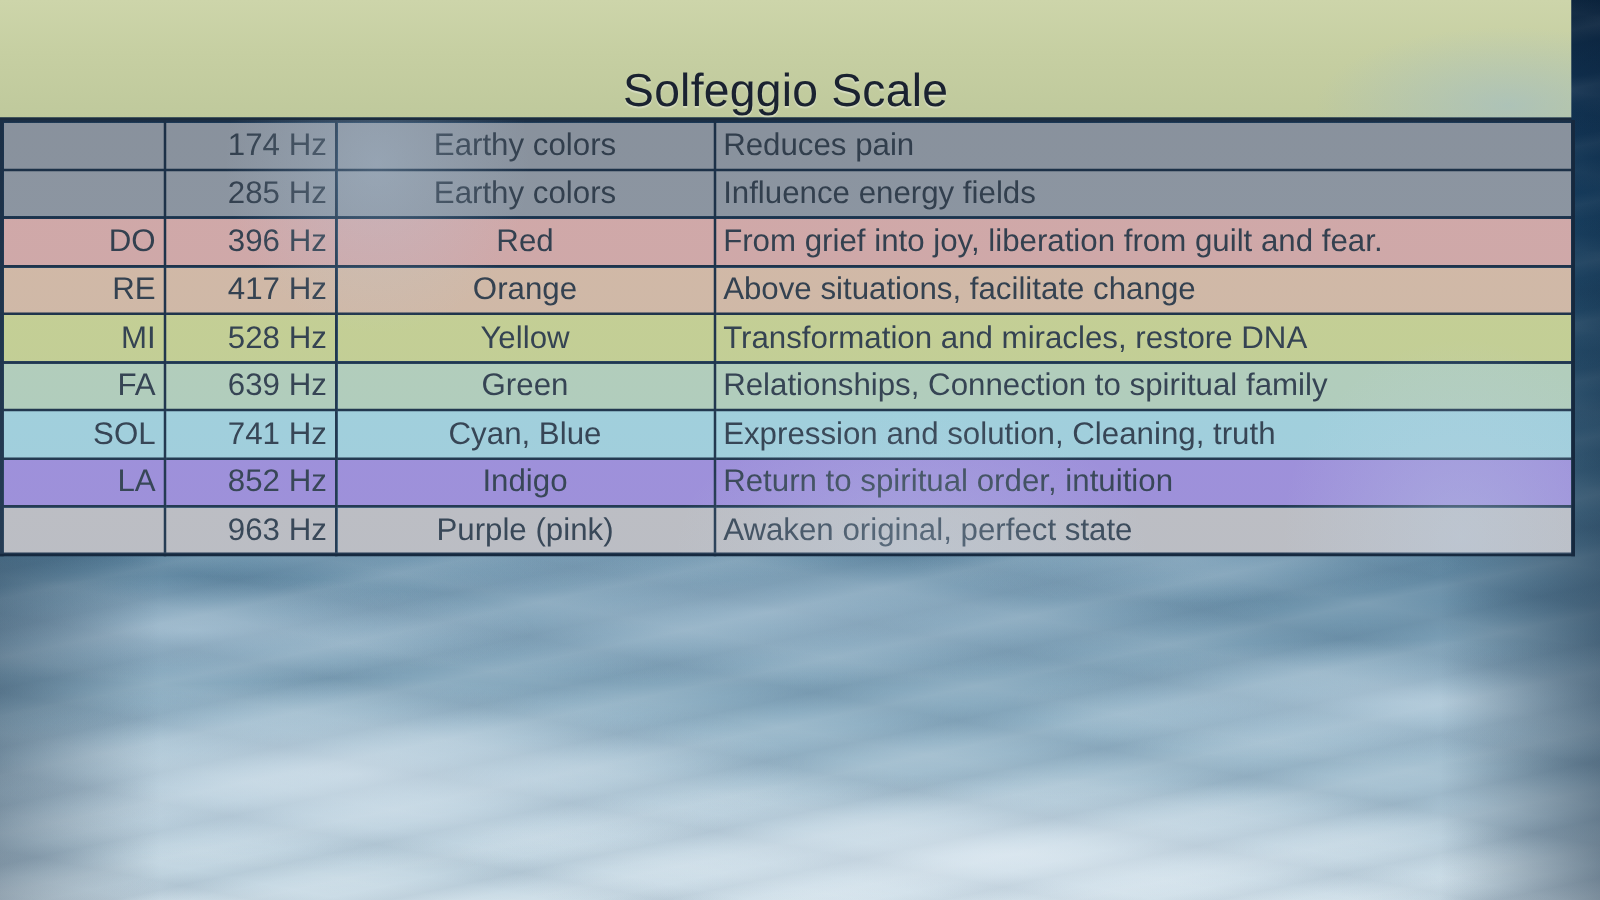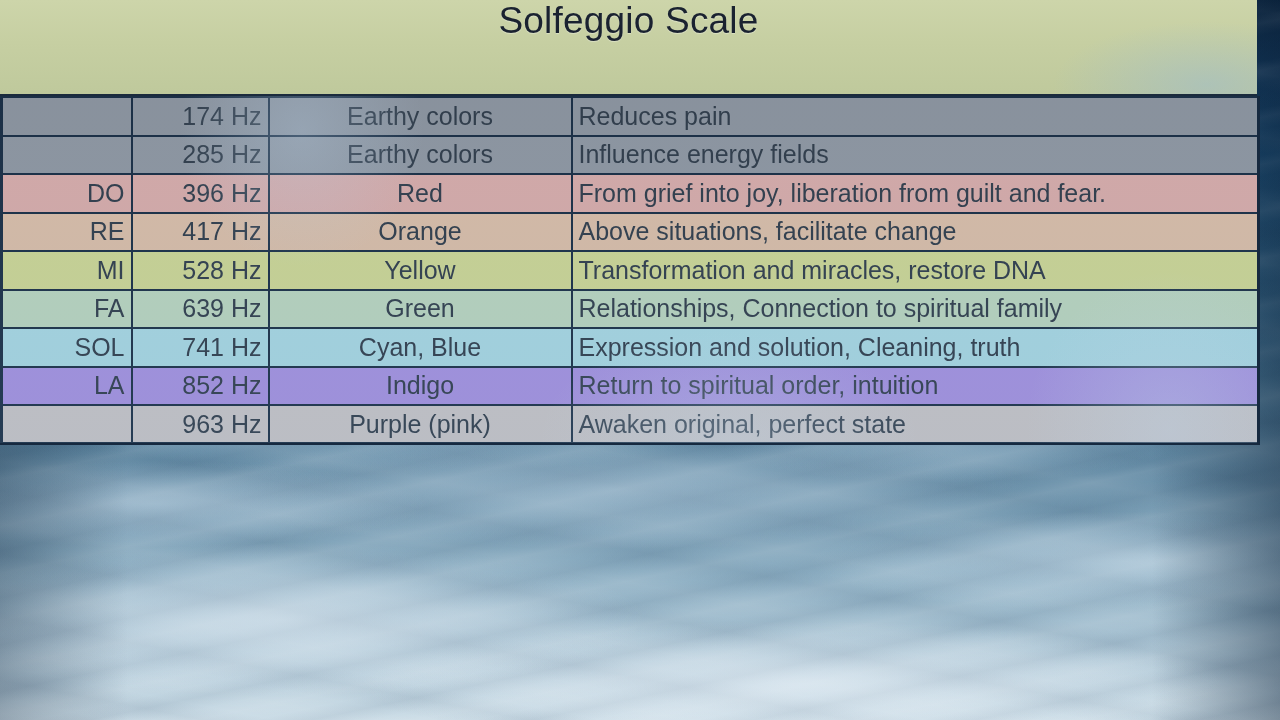--- a/index.html
+++ b/index.html
@@ -71,21 +71,21 @@
     position: absolute;
     left: 0;
     top: 0;
     width: 1257px;
   }
 
   #title-band {
     height: 96px;
     background: linear-gradient(180deg, #cdd5aa 0%, #c6cfa2 45%, #bfc99c 100%);
     display: flex;
-    align-items: flex-start;
+    align-items: flex-end;
     justify-content: center;
     border-bottom: 2px solid #1b2b3d;
     position: relative;
   }
   
   #title-haze {
     position: absolute;
     inset: 0;
     background: radial-gradient(ellipse 220px 90px at 96% 90%, rgba(150,185,215,.45) 0%, rgba(150,185,215,0) 70%);
     pointer-events: none;

